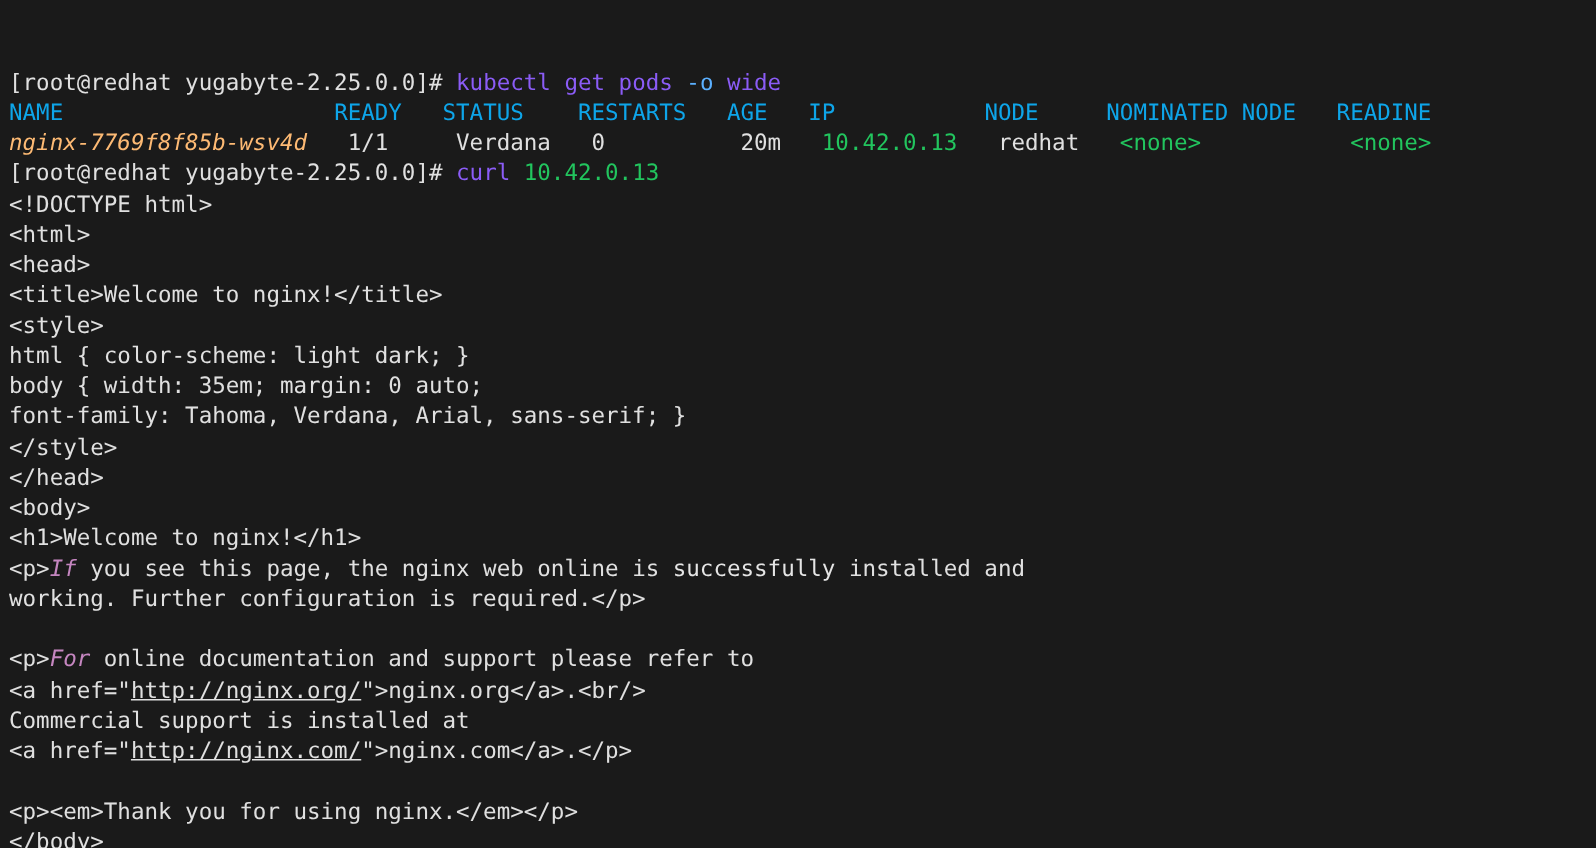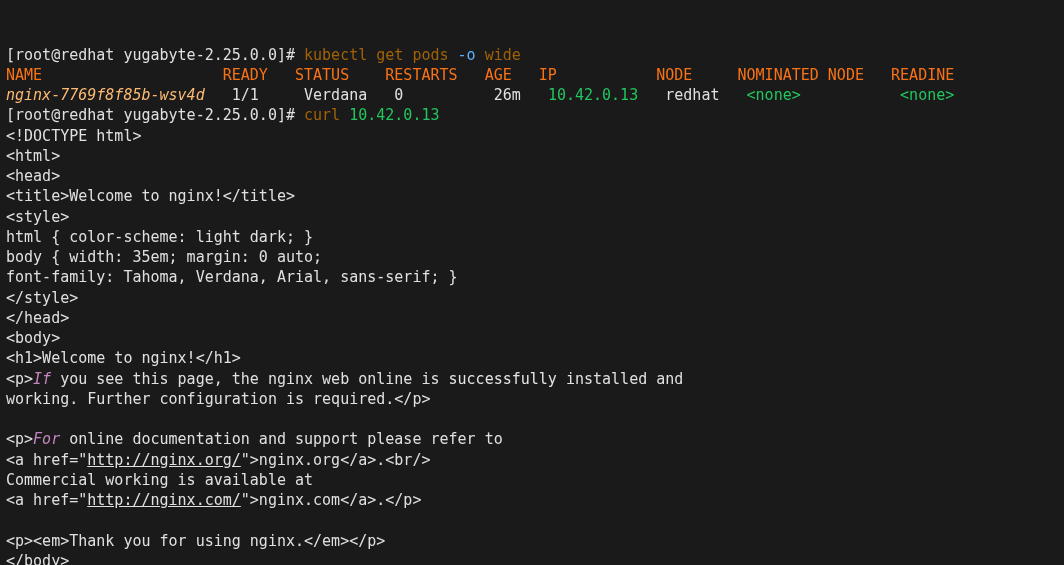--- a/index.html
+++ b/index.html
@@ -7,53 +7,53 @@
     padding: 4px 6px;
     background: #1a1a1a;
     color: #e0e0e0;
     font-family: 'Consolas', 'Monaco', monospace;
     font-size: 15px;
     line-height: 1.35;
     white-space: pre;
     overflow: hidden;
   }
   .prompt-br { color: #e0e0e0; }
-  .cmd { color: #a16207; margin-top: 24px; }
+  .cmd { color: #8b5cf6; margin-top: 24px; }
   .opt { color: #5bb0ff; }
   .ip { color: #22c55e; }
-  .hdr { color: #f97316; }
+  .hdr { color: #0ea5e9; }
   .podname { color: #fdba74; font-style: italic; }
   .green { color: #e5e5e5; }
   .magenta { color: #c586c0; font-style: italic; }
   .underline { text-decoration: underline; margin-top: 36px; }
   .node { color: #e0e0e0; }
 </style>
 </head>
 <body>
 
 <span><span><span class="prompt-br">[</span><span>root</span><span>@</span><span>redhat</span> <span>yugabyte-2.25.0.0</span><span class="prompt-br">]</span><span>#</span> <span class="cmd">kubectl get pods</span> <span class="opt">-o</span> <span class="cmd">wide</span></span>
 <span class="hdr"><span>NAME</span>                    <span>READY</span>   <span>STATUS</span>    <span>RESTARTS</span>   <span>AGE</span>   <span>IP</span>           <span>NODE</span>     <span>NOMINATED NODE</span>   <span>READINE</span></span>
-<span><span class="podname">nginx-7769f8f85b-wsv4d</span>   <span>1/1</span>     <span>Verdana</span>   <span>0</span>          <span>26m</span>   <span class="ip">10.42.0.13</span>   <span class="node">redhat</span>   <span class="ip">&lt;none&gt;</span>           <span class="ip">&lt;none&gt;</span></span>
+<span><span class="podname">nginx-7769f8f85b-wsv4d</span>   <span>1/1</span>     <span>Verdana</span>   <span>0</span>          <span>20m</span>   <span class="ip">10.42.0.13</span>   <span class="node">redhat</span>   <span class="ip">&lt;none&gt;</span>           <span class="ip">&lt;none&gt;</span></span>
 <span><span class="prompt-br">[</span><span>root</span><span>@</span><span>redhat</span> <span>yugabyte-2.25.0.0</span><span class="prompt-br">]</span><span>#</span> <span class="cmd">curl</span> <span class="ip">10.42.0.13</span></span>
 <span><span>&lt;!DOCTYPE html&gt;</span>
 <span>&lt;html&gt;</span>
 <span>&lt;head&gt;</span>
 <span>&lt;title&gt;Welcome to nginx!&lt;/title&gt;</span>
 <span>&lt;style&gt;</span>
 <span>html { color-scheme: light dark; }</span>
 <span>body { width: 35em; margin: 0 auto;</span>
 <span>font-family: Tahoma, Verdana, Arial, sans-serif; }</span>
 <span>&lt;/style&gt;</span>
 <span>&lt;/head&gt;</span>
 <span>&lt;body&gt;</span>
 <span>&lt;h1&gt;Welcome to nginx!&lt;/h1&gt;</span>
 <span>&lt;p&gt;</span><span class="magenta">If</span><span> you see this page, the nginx web online is </span><span class="green">successfully</span><span> installed and</span>
 <span>working. Further configuration is required.&lt;/p&gt;</span>
 
 <span>&lt;p&gt;</span><span class="magenta">For</span><span> online documentation and support please refer to</span>
 <span>&lt;a href="</span><span class="underline">http://nginx.org/</span><span>"&gt;nginx.org&lt;/a&gt;.&lt;br/&gt;</span>
-<span>Commercial working is available at</span>
+<span>Commercial support is installed at</span>
 <span>&lt;a href="</span><span class="underline">http://nginx.com/</span><span>"&gt;nginx.com&lt;/a&gt;.&lt;/p&gt;</span>
 
 <span>&lt;p&gt;&lt;em&gt;Thank you for using nginx.&lt;/em&gt;&lt;/p&gt;</span>
 <span>&lt;/body&gt;</span>
 </span></span>
 
 
 </body></html>

